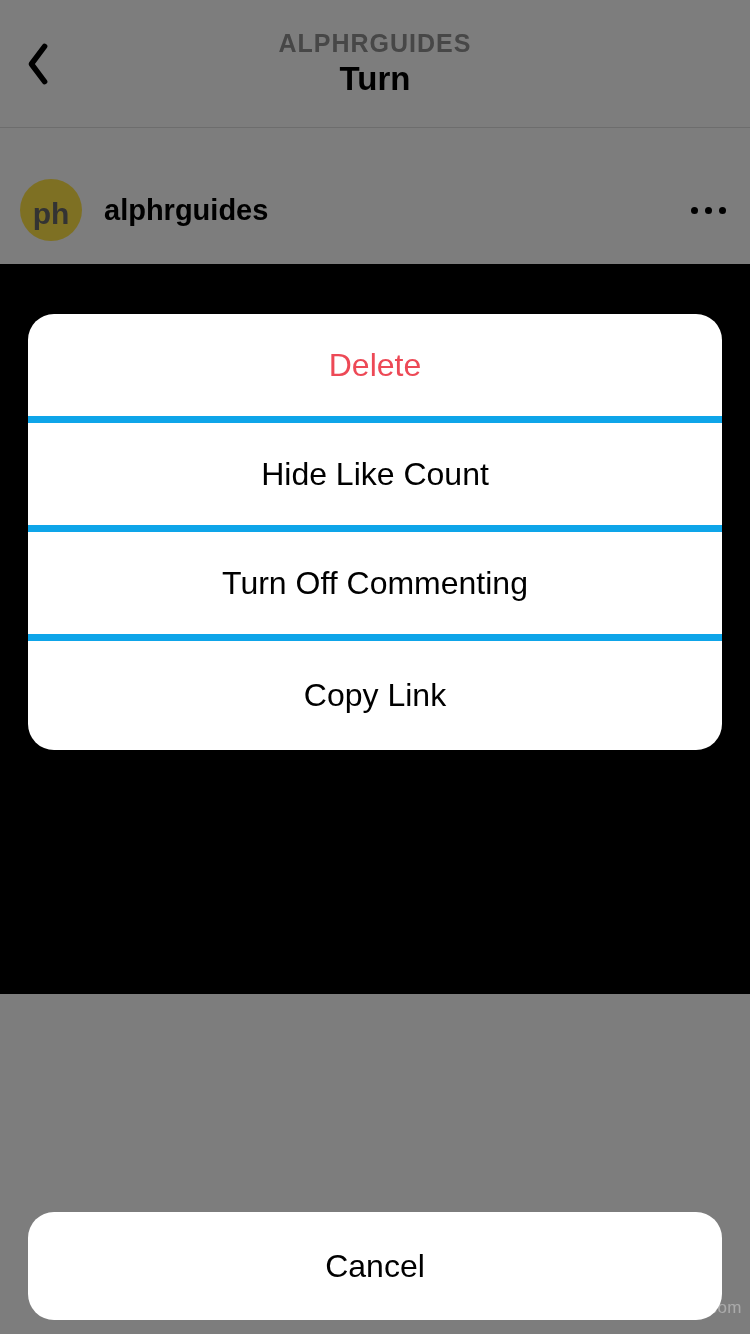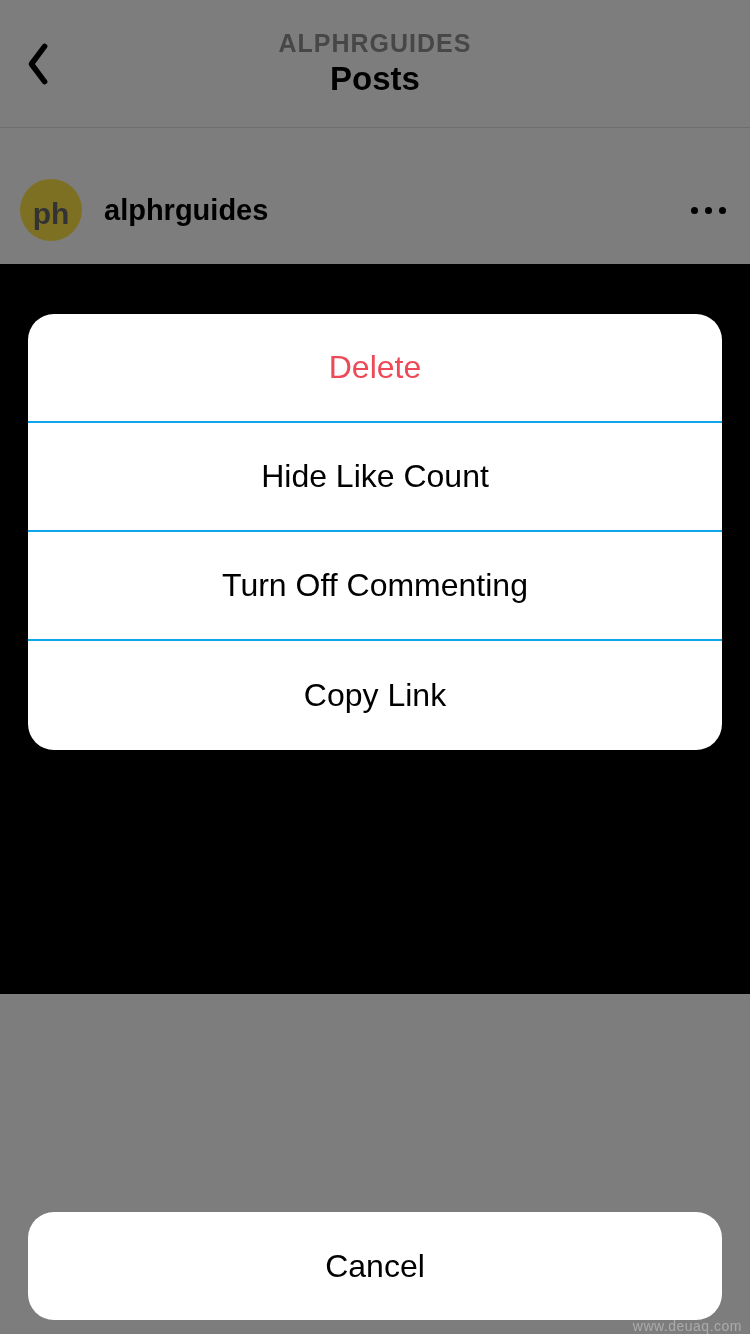--- a/index.html
+++ b/index.html
@@ -159,21 +159,21 @@
     }
     
     .sheet-item {
       height: 109px;
       display: flex;
       align-items: center;
       justify-content: center;
       font-size: 32px;
       font-weight: 400;
       color: #000;
-      border-bottom: 2px solid #0ea5e9;
+      border-bottom: 7px solid #0ea5e9;
       position: relative;
     }
     
     .sheet-item:last-child {
       border-bottom: none;
     }
     
     .sheet-item.destructive {
       color: #ed4956;
       font-weight: 500;
@@ -203,43 +203,43 @@
       justify-content: center;
       font-size: 32px;
       font-weight: 400;
       color: #000;
       z-index: 10;
     }
     
     .watermark {
       position: absolute;
       right: 8px;
-      bottom: 0;
-      font-size: 14px;
+      bottom: 16px;
+      font-size: 17px;
       color: rgba(255,255,255,0.35);
       z-index: 20;
       letter-spacing: 0.5px;
       text-align: right;
     }
   </style>
 </head>
 <body>
 
 <div class="bg-header-region"></div>
 <div class="bg-bottom-region"></div>
 
 <div class="nav-bar">
   <div class="back-btn">
     <svg viewBox="0 0 24 40">
       <polyline points="18,4 6,20 18,36" fill="none" stroke="#000" stroke-width="5" stroke-linecap="round" stroke-linejoin="round"></polyline>
     </svg>
   </div>
   <div class="nav-title-stack">
     <div class="nav-subtitle">ALPHRGUIDES</div>
-    <div class="nav-title">Posts</div>
+    <div class="nav-title">Turn</div>
   </div>
 </div>
 
 <div class="post-header">
   <div class="avatar">
     <span class="avatar-text">ph</span>
   </div>
   <div class="username">alphrguides</div>
   <div class="more-dots">
     <span></span>

